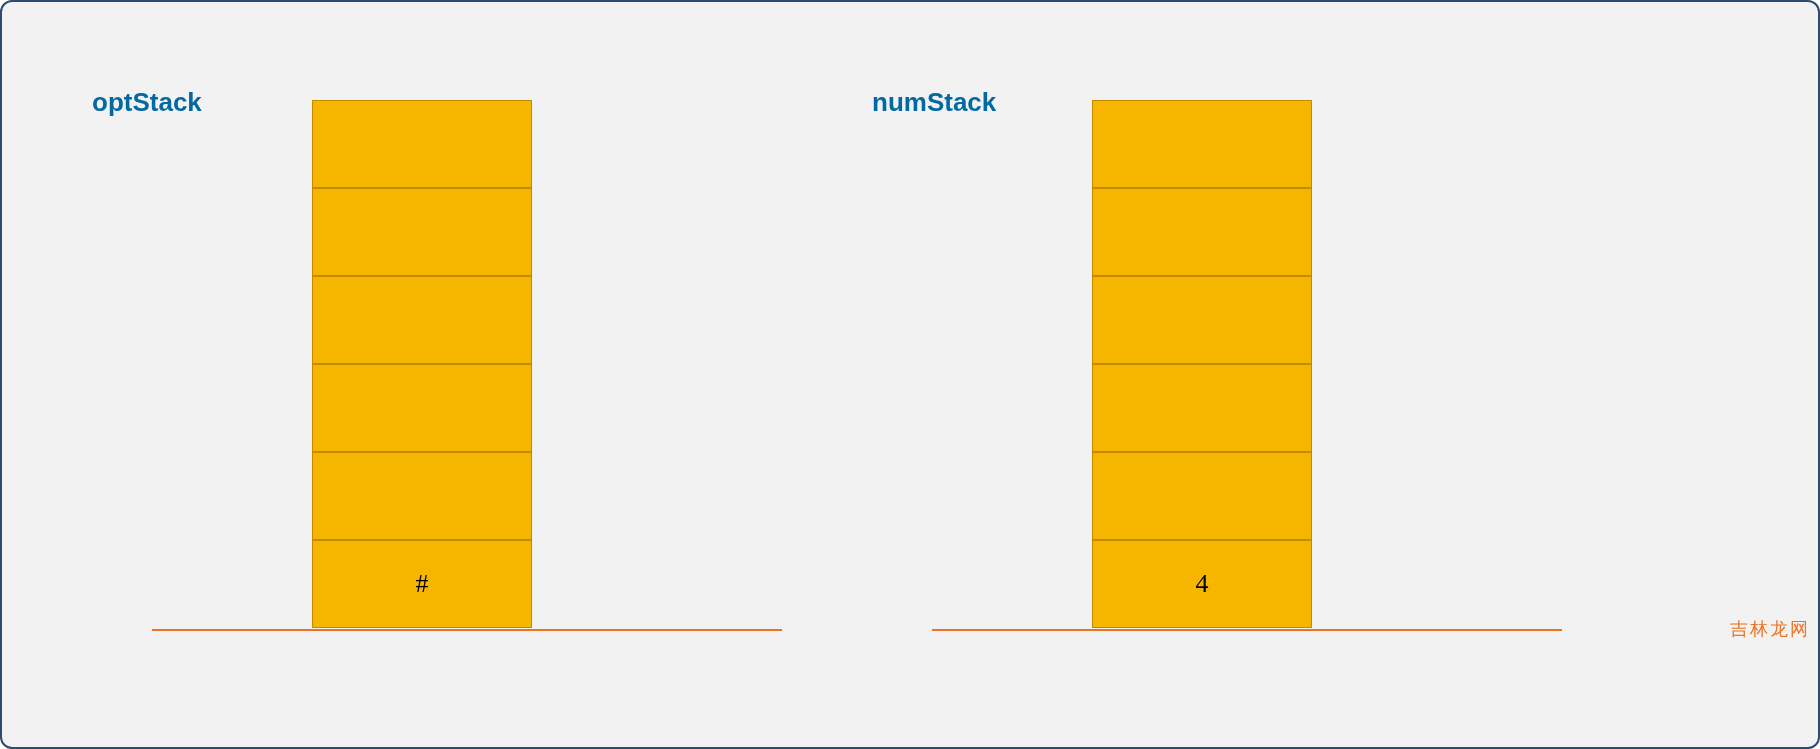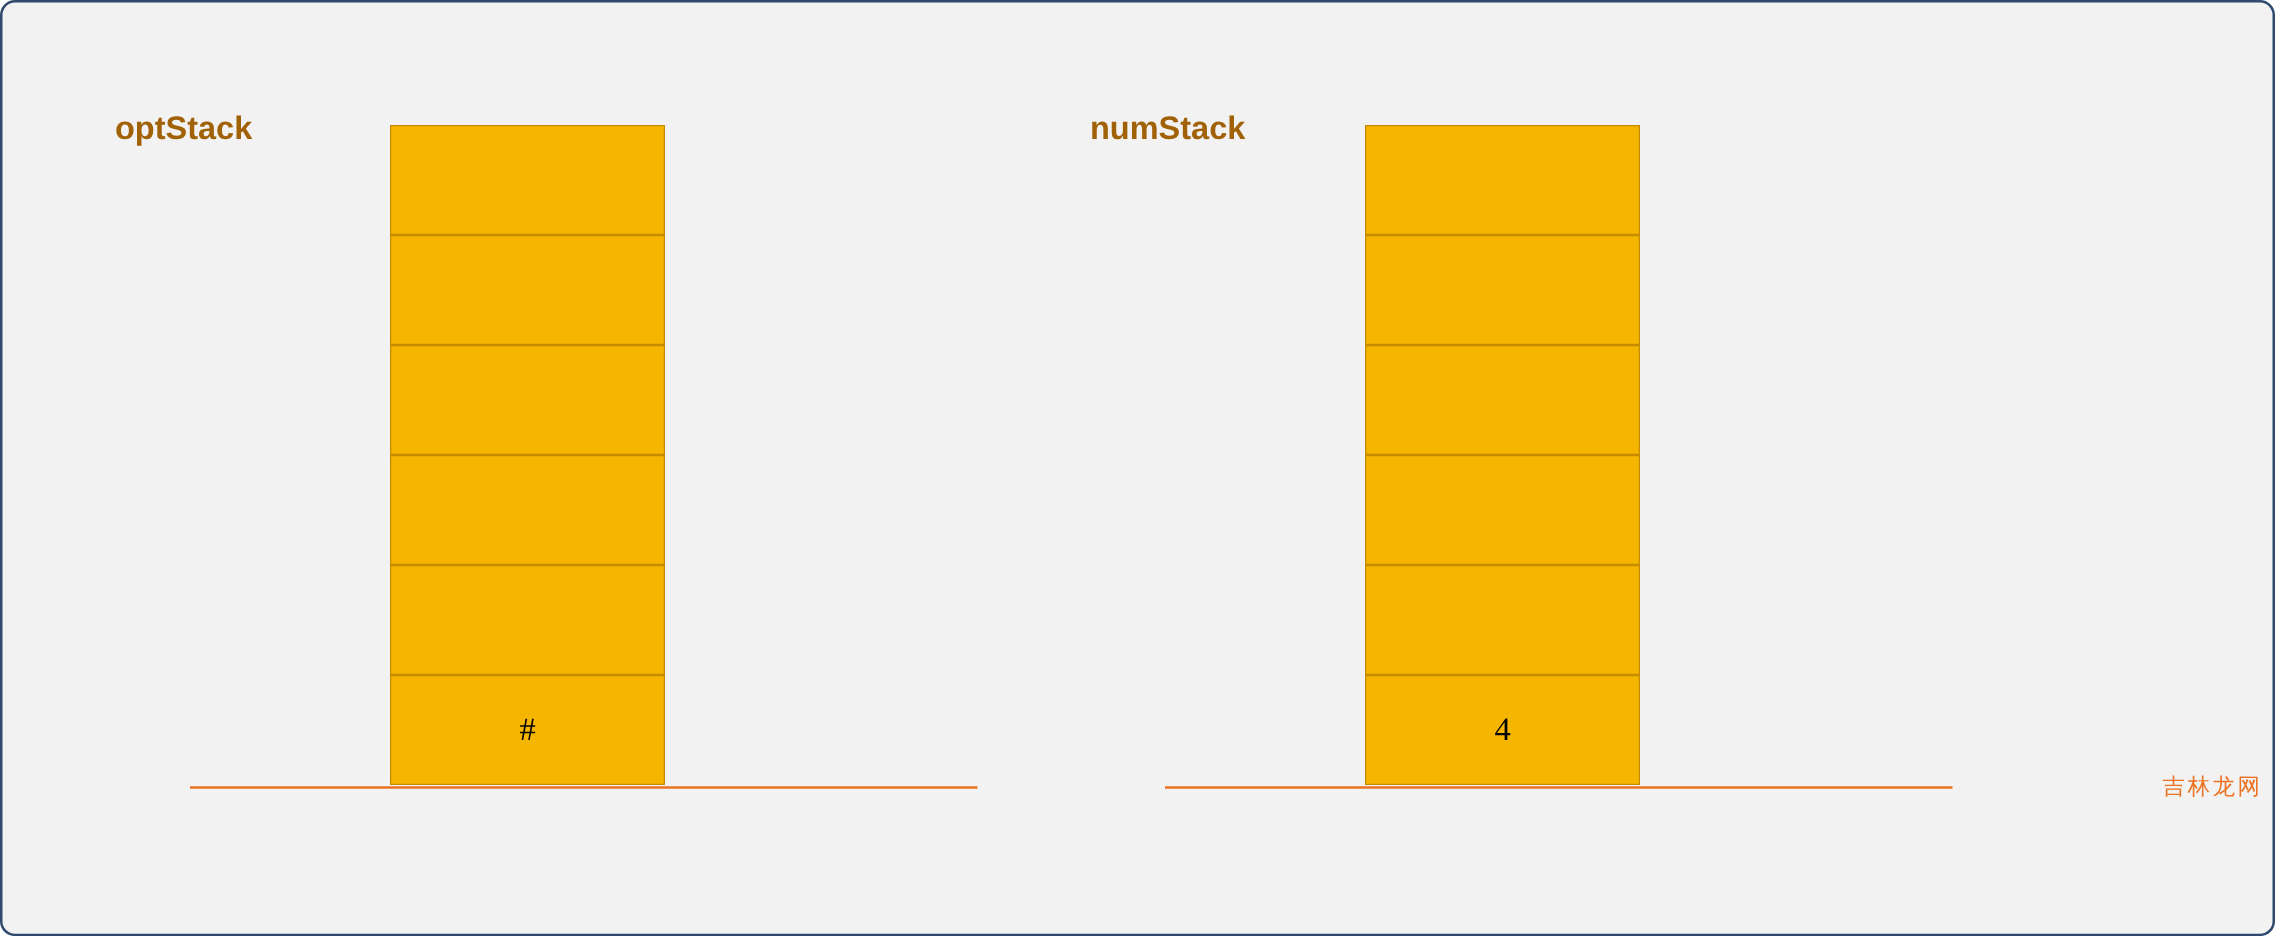--- a/index.html
+++ b/index.html
@@ -23,21 +23,21 @@
   .stack-group {
     position: absolute;
     top: 85px;
   }
   .stack-group.left  { left: 90px;  width: 700px; }
   .stack-group.right { left: 870px; width: 700px; }
   .stack-label {
     position: absolute;
     top: 0px;
     left: 0px;
-    color: #a16207;
+    color: #0369a1;
     font-weight: 700;
     font-size: 26px;
   }
   .stack {
     position: absolute;
     top: 13px;
     left: 220px;
     width: 220px;
     display: flex;
     flex-direction: column;

